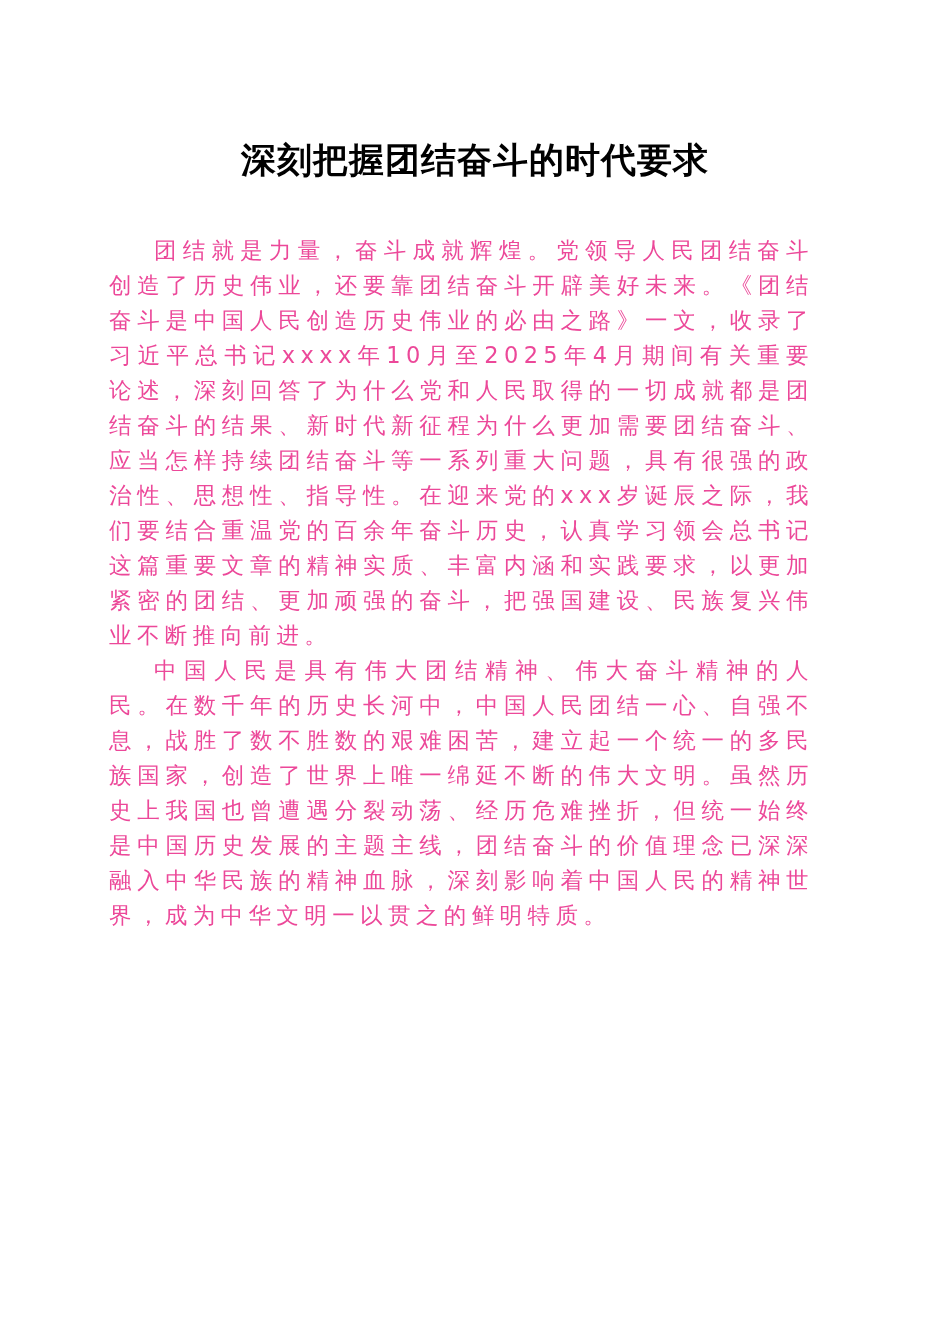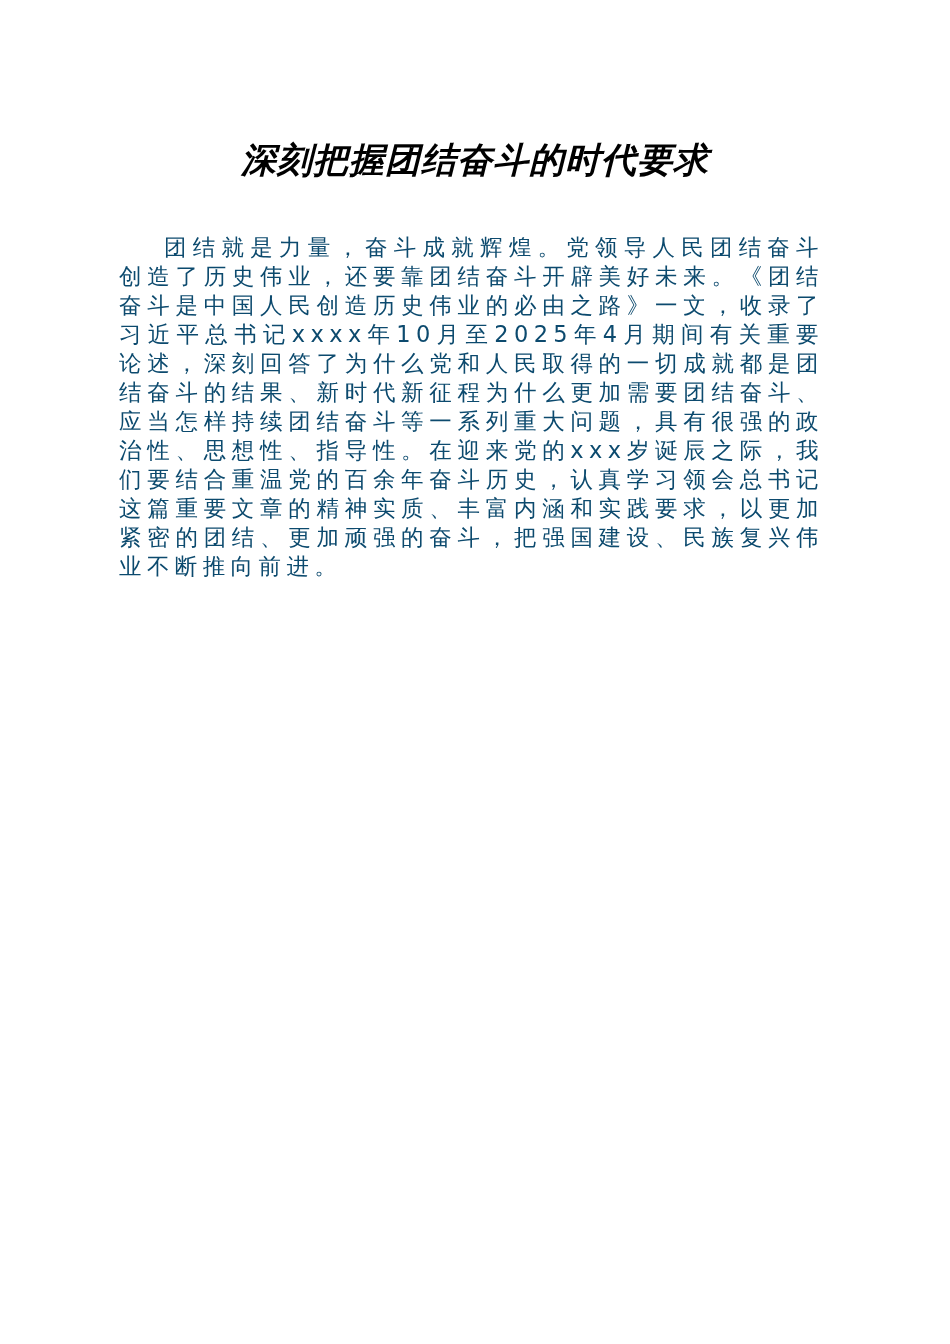--- a/index.html
+++ b/index.html
@@ -28,46 +28,46 @@
       width: 950px;
       top: 138px;
       text-align: center;
       font-family: "DejaVu Serif", "Liberation Serif", serif;
       font-weight: bold;
       font-size: 35px;
       line-height: 44px;
       letter-spacing: 1px;
       color: #000000;
       margin: 0;
-      font-style: italic;
     }
     .body {
       position: absolute;
-      left: 118px;
+      left: 108px;
       top: 233px;
       width: 706px;
       font-family: "DejaVu Sans", "Liberation Sans", sans-serif;
       font-size: 22.5px;
-      line-height: 29px;
+      line-height: 35px;
       letter-spacing: 5.4px;
-      color: #0c4a6e;
+      color: #ec4899;
       text-align: justify;
       text-justify: inter-character;
     }
     .body p {
       margin: 0;
       text-indent: 2em;
       padding-left: 1px;
     }
     .body p.q {
       margin-top: 0;
     }
   </style>
 </head>
 <body>
 
 <div class="page">
   <h1 class="title">深刻把握团结奋斗的时代要求</h1>
 
   <div class="body">
     <p>团结就是力量，奋斗成就辉煌。党领导人民团结奋斗创造了历史伟业，还要靠团结奋斗开辟美好未来。《团结奋斗是中国人民创造历史伟业的必由之路》一文，收录了习近平总书记xxxx年10月至2025年4月期间有关重要论述，深刻回答了为什么党和人民取得的一切成就都是团结奋斗的结果、新时代新征程为什么更加需要团结奋斗、应当怎样持续团结奋斗等一系列重大问题，具有很强的政治性、思想性、指导性。在迎来党的xxx岁诞辰之际，我们要结合重温党的百余年奋斗历史，认真学习领会总书记这篇重要文章的精神实质、丰富内涵和实践要求，以更加紧密的团结、更加顽强的奋斗，把强国建设、民族复兴伟业不断推向前进。</p>
+    <p>中国人民是具有伟大团结精神、伟大奋斗精神的人民。在数千年的历史长河中，中国人民团结一心、自强不息，战胜了数不胜数的艰难困苦，建立起一个统一的多民族国家，创造了世界上唯一绵延不断的伟大文明。虽然历史上我国也曾遭遇分裂动荡、经历危难挫折，但统一始终是中国历史发展的主题主线，团结奋斗的价值理念已深深融入中华民族的精神血脉，深刻影响着中国人民的精神世界，成为中华文明一以贯之的鲜明特质。</p>
   </div>
 </div>
 
 </body></html>

